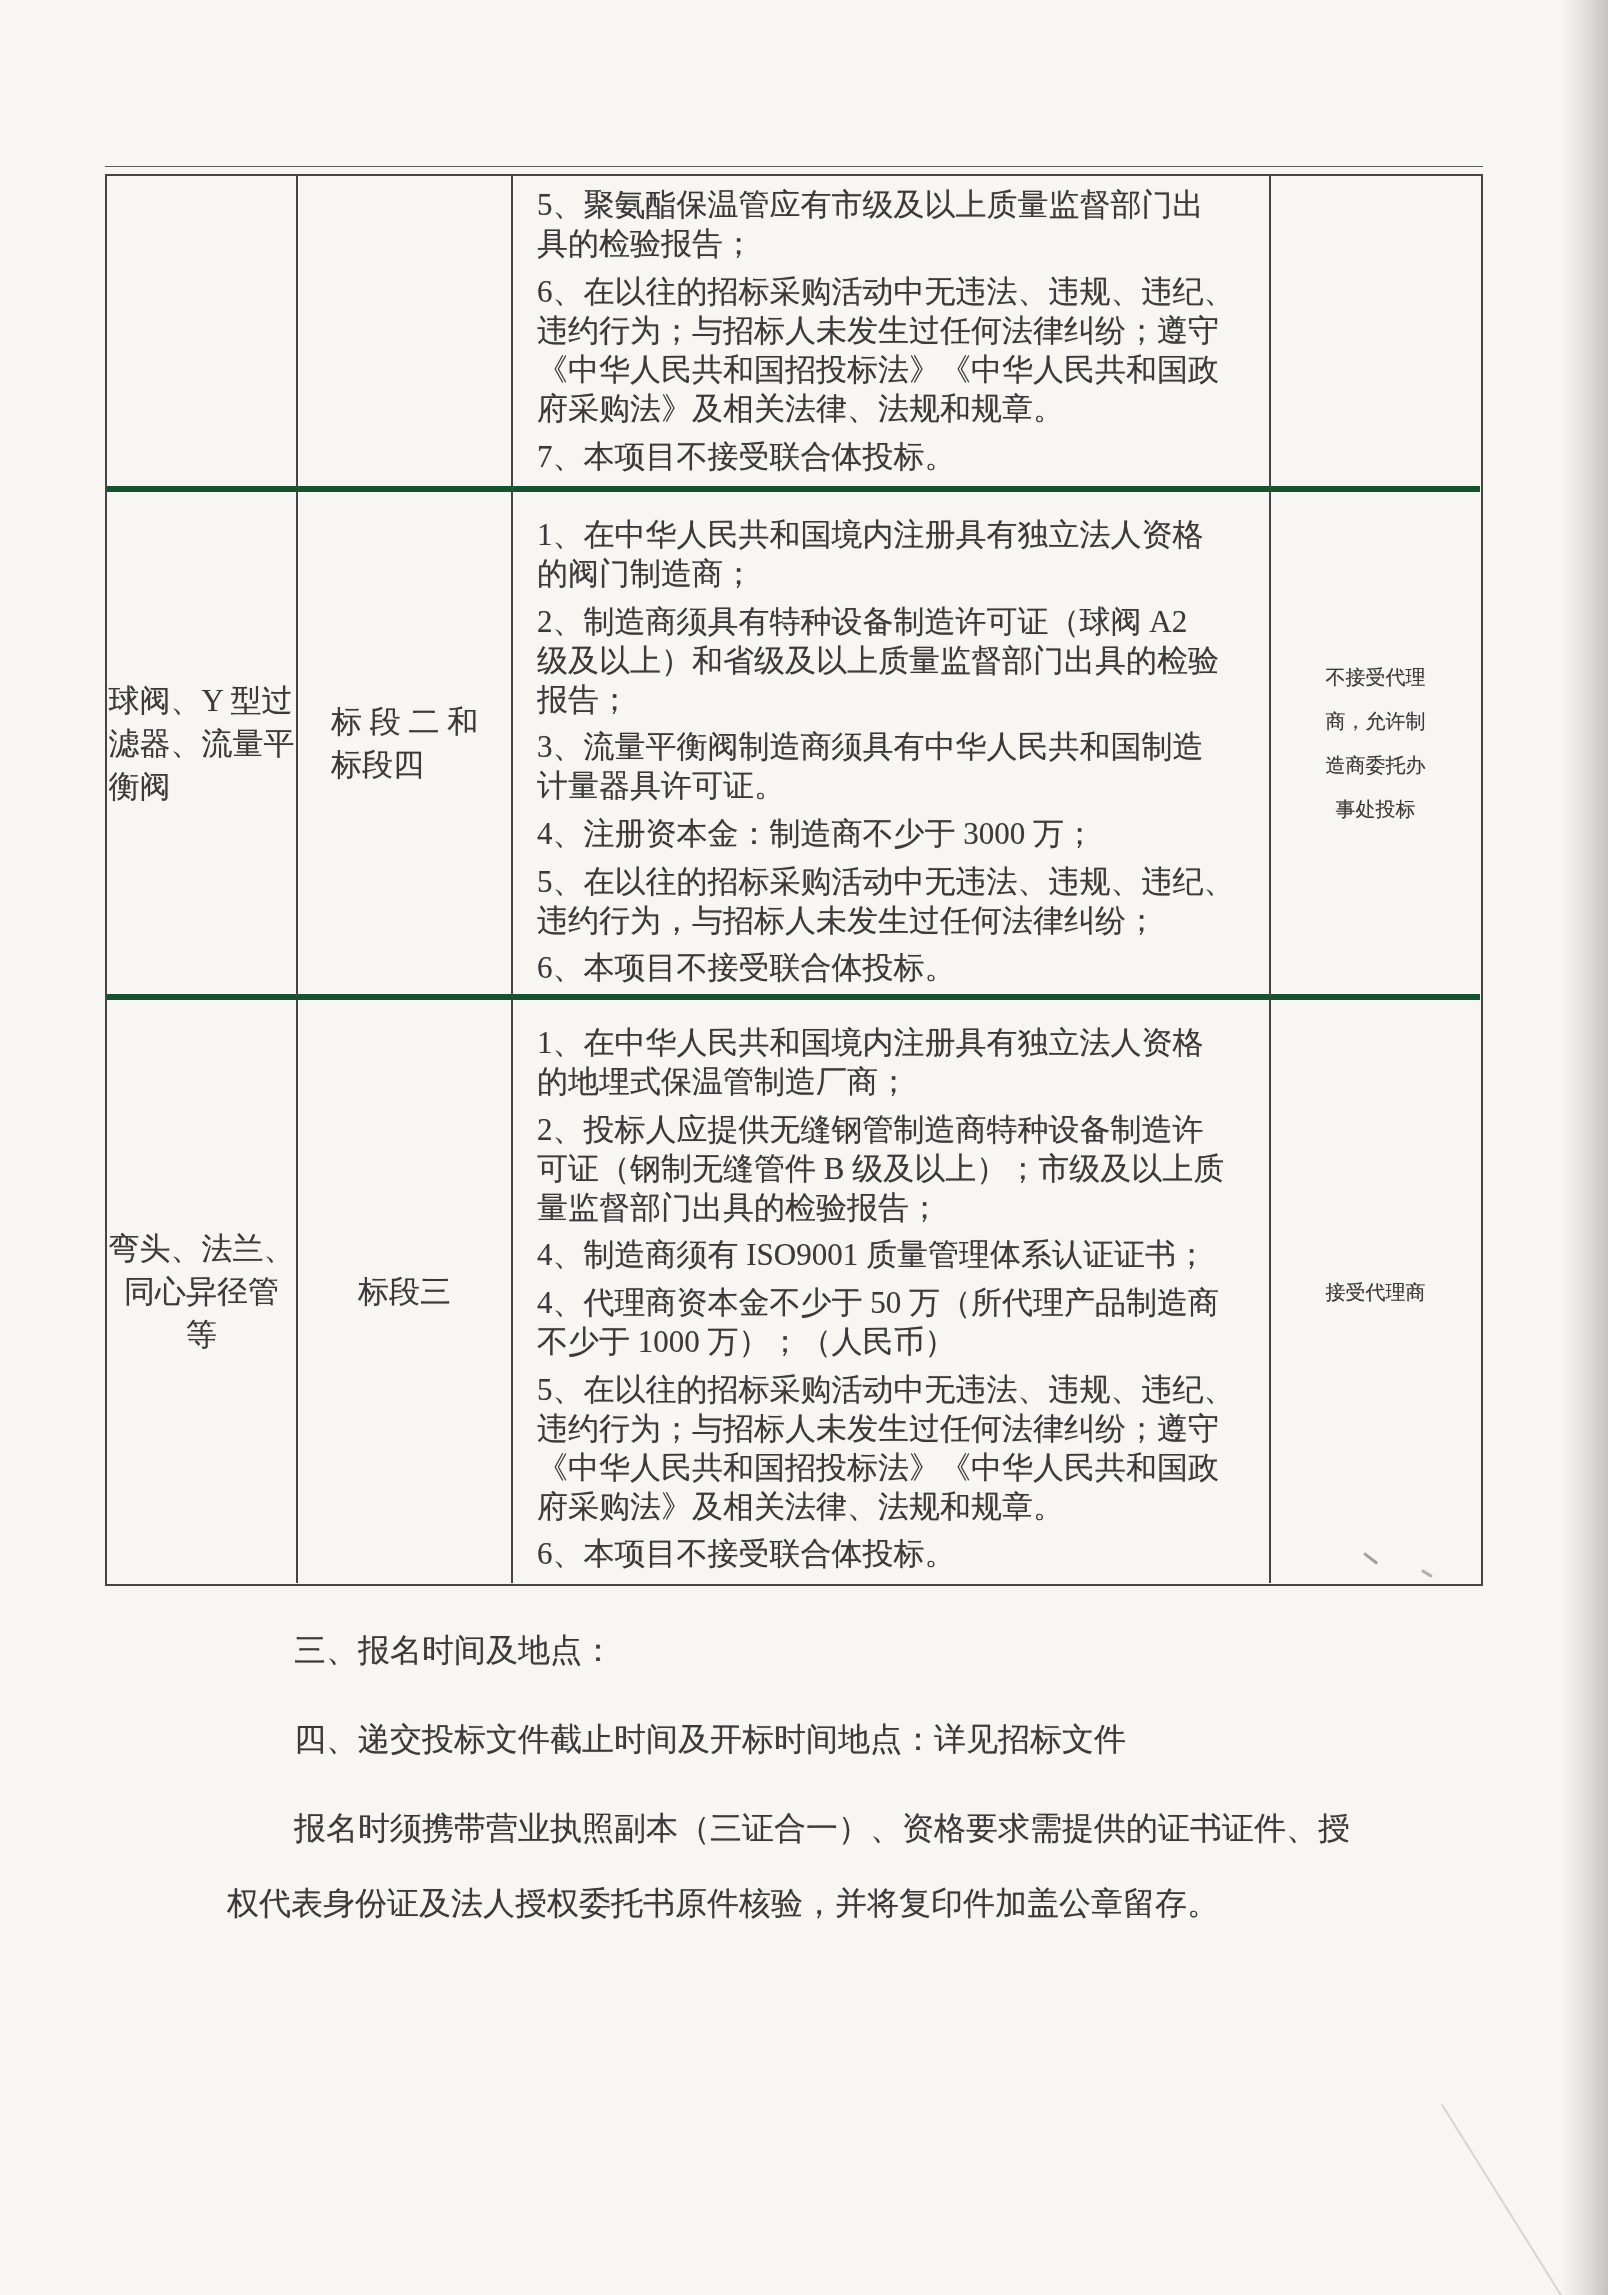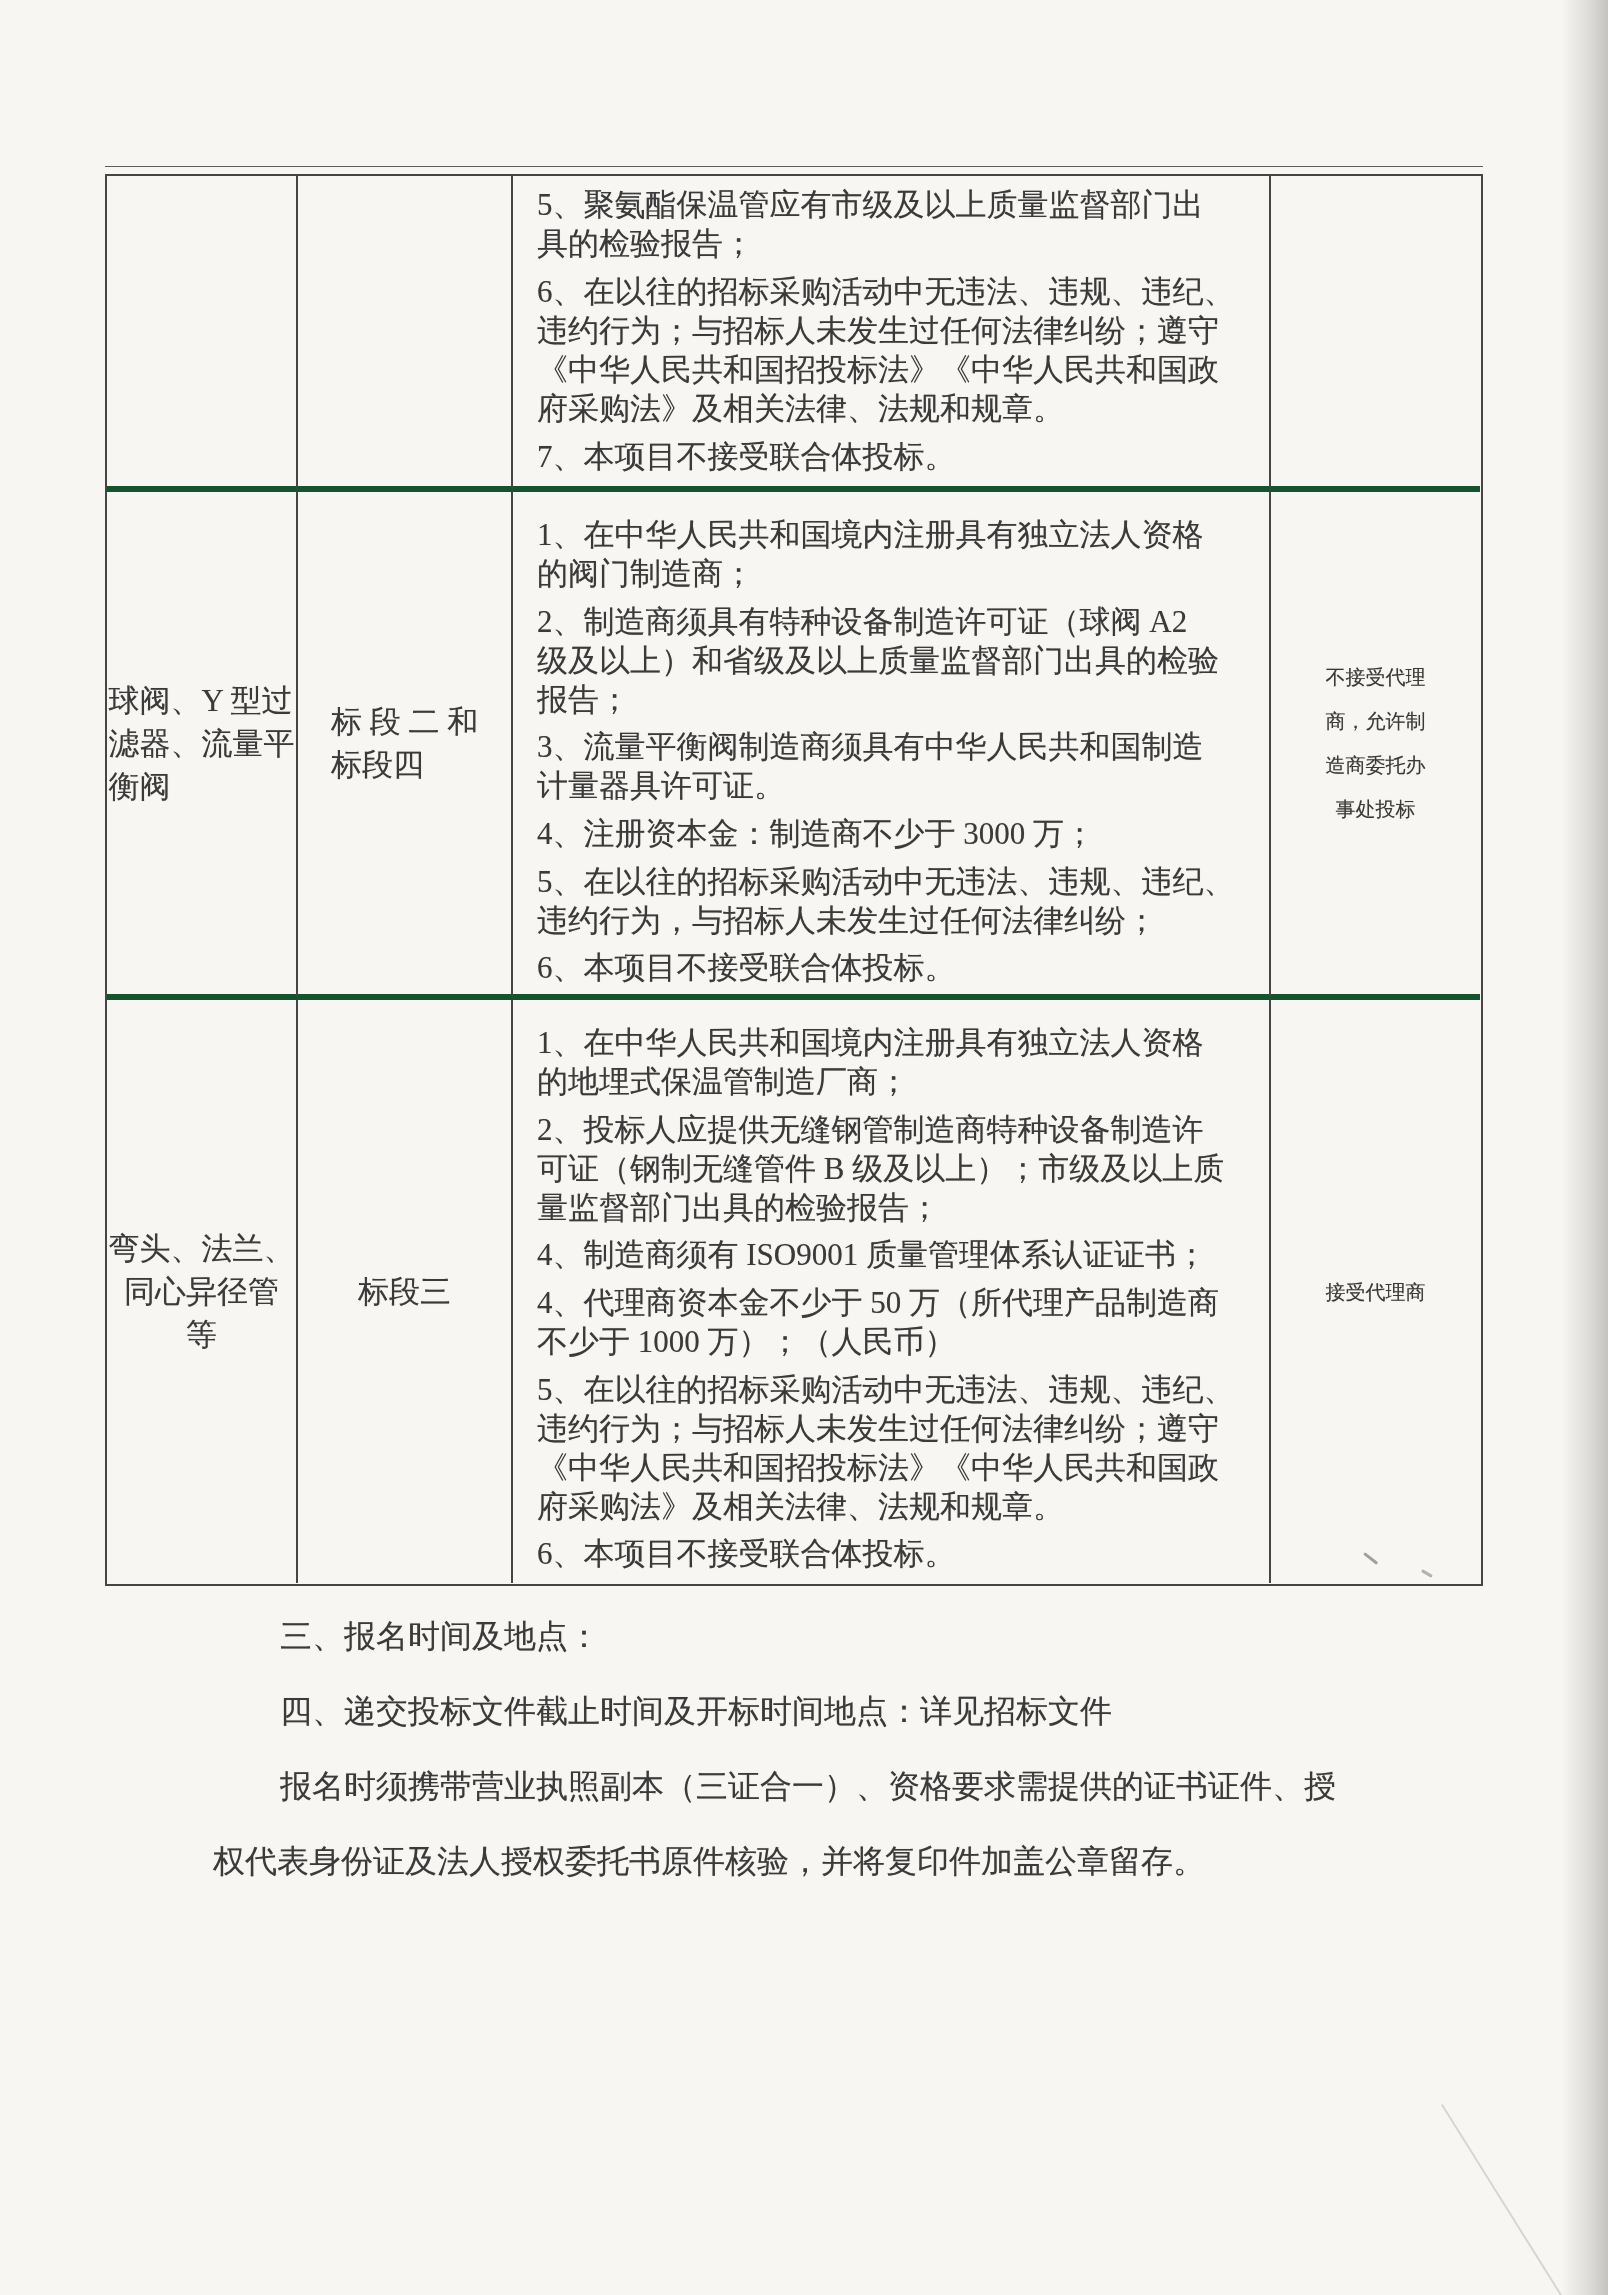--- a/index.html
+++ b/index.html
@@ -58,21 +58,21 @@
 
   .req{padding:9.4px 13.4px 0 24px;font-size:31px;line-height:39px;}
   .req.pad-lg{padding-top:23px;}
   .req p{margin:0 0 8.7px 0;white-space:pre-line;}
 
   .notice{
     position:absolute;left:213px;top:1599px;width:1207px;
     font-size:32px;line-height:75px;
     text-shadow:0 0 0.7px rgba(70,70,70,0.45);
   }
-  .notice p{margin:0;text-indent:67px;white-space:pre-line;}
+  .notice p{margin:14px;text-indent:67px;white-space:pre-line;}
 </style>
 </head>
 <body>
 
 <div class="page">
 
   <div class="table-top-rule"></div>
 
   <div class="qual-table">
 

